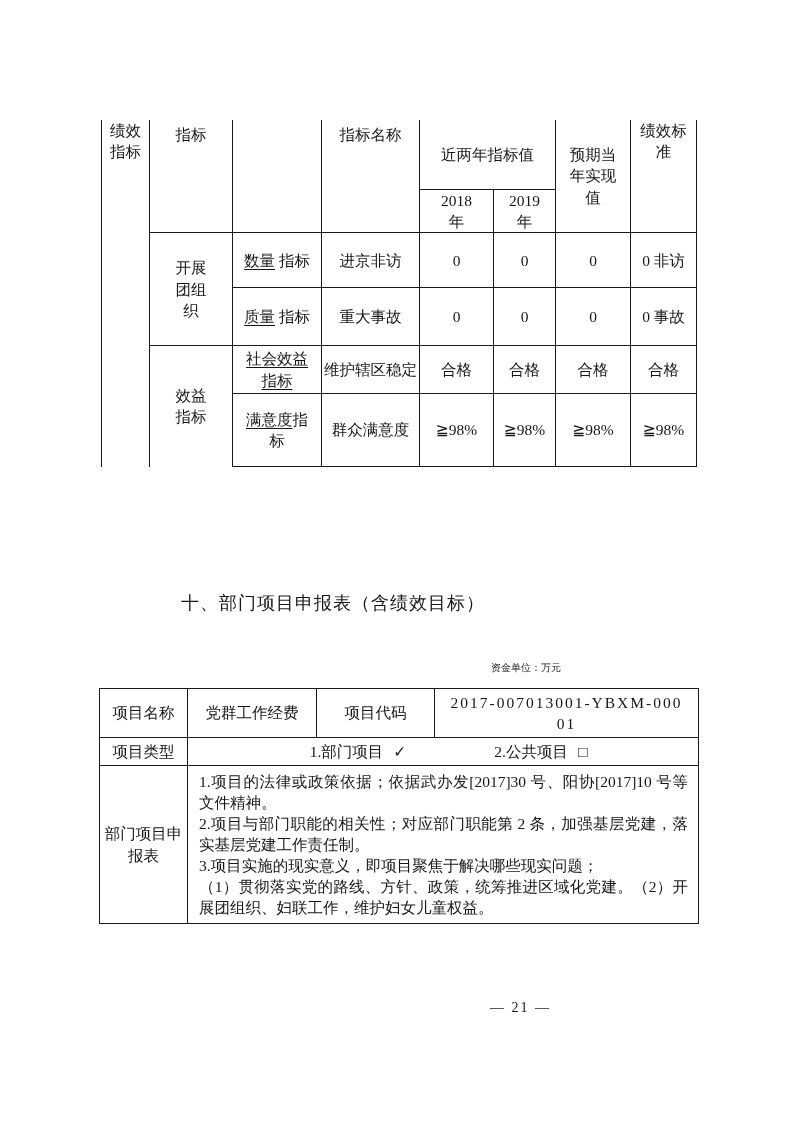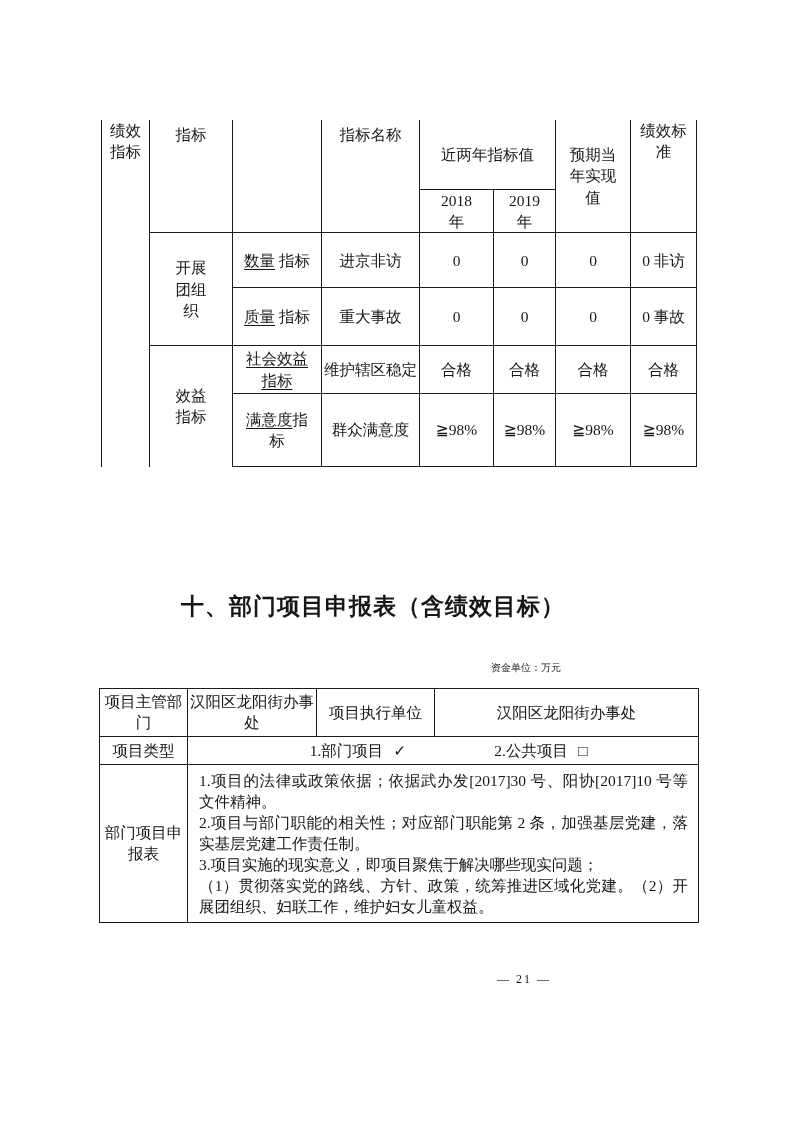--- a/index.html
+++ b/index.html
@@ -25,39 +25,39 @@
   .h69{height:69px}.h41{height:41px}.h55{height:55px}.h58{height:58px}.h46{height:46px}.h73{height:73px}
   .w2{display:inline-block;width:2em;}
   .w4{display:inline-block;width:4em;}
   .ul{text-decoration:underline;text-underline-offset:3px;}
   .yearcell{padding:0 12px !important;}
   .expcell{padding:0 10px !important;}
   .stdcell{padding:0 8px !important;}
   .grpcell{padding:0 4px !important;}
 
   
-  .h-heading{position:absolute;left:181px;top:591px;font-size:23px;font-weight:bold;letter-spacing:1px;}
+  .h-heading{position:absolute;left:181px;top:591px;font-size:18px;font-weight:normal;letter-spacing:1px;}
   .h-title{position:absolute;left:126px;top:620px;font-size:23px;font-weight:bold;}
   .unit-note{position:absolute;right:100px;top:661px;font-size:10px;}
 
   
   .t2{position:absolute;left:99px;top:688px;width:599px;}
   .t2 td{
     border:1.6px solid #1a1a1a;text-align:center;vertical-align:middle;
     font-size:15.5px;line-height:1.38;padding:2px 1px;
   }
   .r49{height:49px}.r44{height:44px}.r28{height:28px}.r143{height:143px}
   .leftcell{text-align:left;padding-left:12px !important;}
   .code-val{display:inline-block;max-width:238px;word-break:break-all;letter-spacing:2px;}
   .reasoncell{text-align:left !important;vertical-align:top !important;padding:5px 10px 5px 11px !important;}
   .rline{line-height:21px;text-align:justify;}
   .optmark{margin-left:10px;}
   .opt2{margin-left:88px;}
 
-  .page-num{position:absolute;right:110px;top:972px;font-size:12px;letter-spacing:2px;}
+  .page-num{position:absolute;right:110px;top:1000px;font-size:14px;letter-spacing:2px;}
 </style>
 </head>
 <body>
 
 <div class="page">
 
   <table class="t1">
     <colgroup>
       <col style="width:48px">
         <col style="width:83px">
@@ -125,25 +125,25 @@
   <div class="unit-note">资金单位：万元</div>
 
   <table class="t2">
     <colgroup>
       <col style="width:88px">
         <col style="width:129px">
         <col style="width:118px">
         <col style="width:264px">
     </colgroup>
     <tbody>
-      <tr class="r44">
-        <td>项目主管部门</td>
-        <td>汉阳区龙阳街办事处</td>
-        <td>项目执行单位</td>
-        <td>汉阳区龙阳街办事处</td>
+      <tr class="r49">
+        <td>项目名称</td>
+        <td>党群工作经费</td>
+        <td>项目代码</td>
+        <td><span class="code-val">2017-007013001-YBXM-00001</span></td>
       </tr>
       <tr class="r28">
         <td>项目类型</td>
         <td colspan="3" class="leftcell">
           <span>1.部门项目</span><span class="optmark">✓</span><span class="opt2">2.公共项目</span><span class="optmark">□</span>
         </td>
       </tr>
       <tr class="r143">
         <td>部门项目申报表</td>
         <td colspan="3" class="reasoncell">

